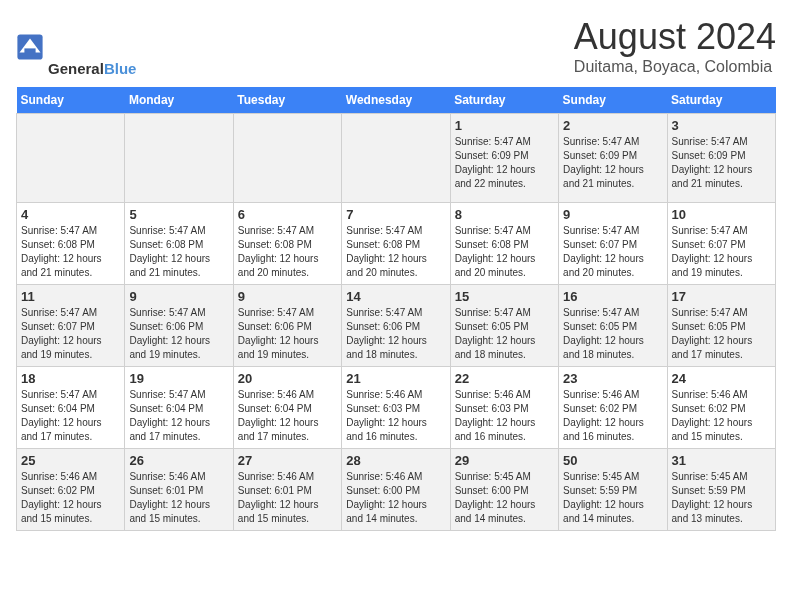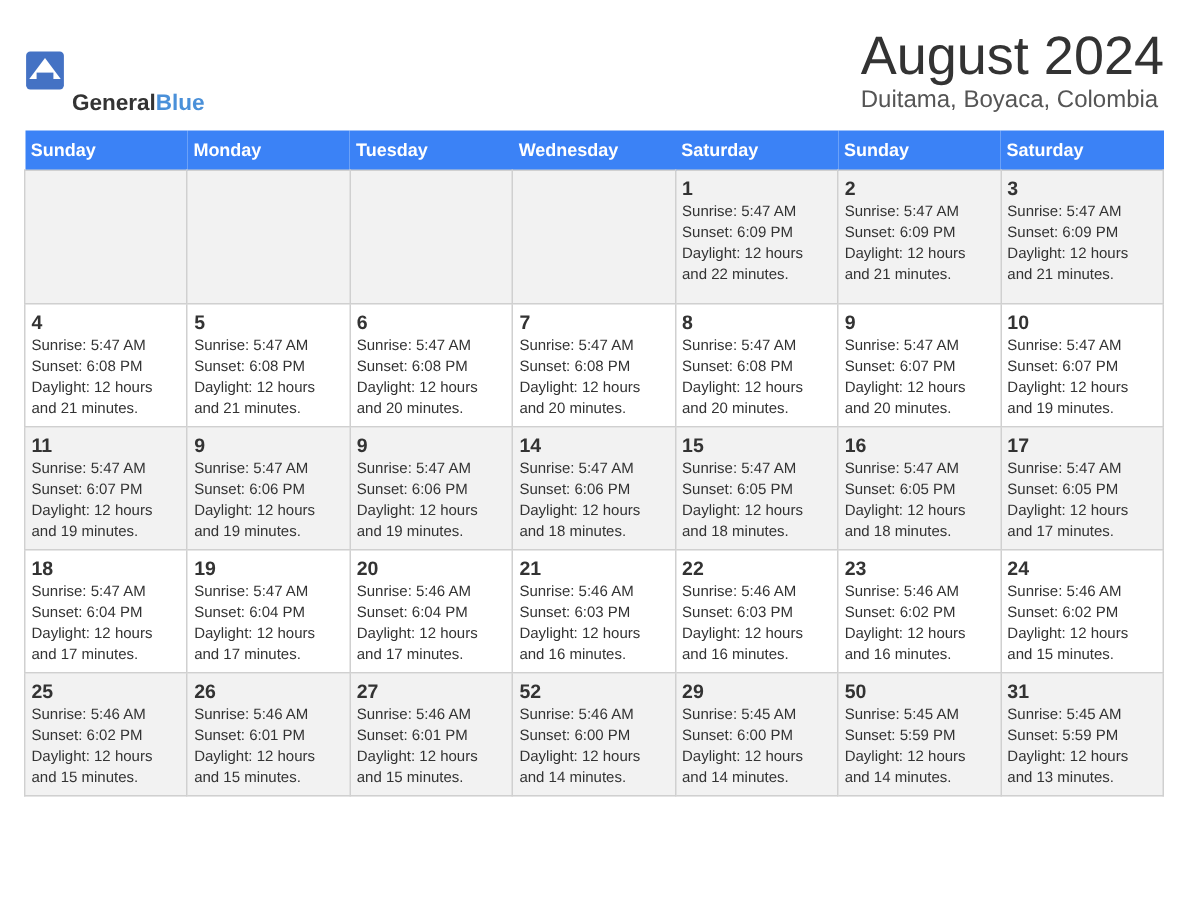--- a/index.html
+++ b/index.html
@@ -318,21 +318,21 @@
 and 15 minutes.</div>
         </td>
         <td>
           <span class="day-number">27</span>
           <div class="day-info" style="white-space: pre-line;">Sunrise: 5:46 AM
 Sunset: 6:01 PM
 Daylight: 12 hours
 and 15 minutes.</div>
         </td>
         <td>
-          <span class="day-number">52</span>
+          <span class="day-number">28</span>
           <div class="day-info" style="white-space: pre-line;">Sunrise: 5:46 AM
 Sunset: 6:00 PM
 Daylight: 12 hours
 and 14 minutes.</div>
         </td>
         <td>
           <span class="day-number">29</span>
           <div class="day-info" style="white-space: pre-line;">Sunrise: 5:45 AM
 Sunset: 6:00 PM
 Daylight: 12 hours

